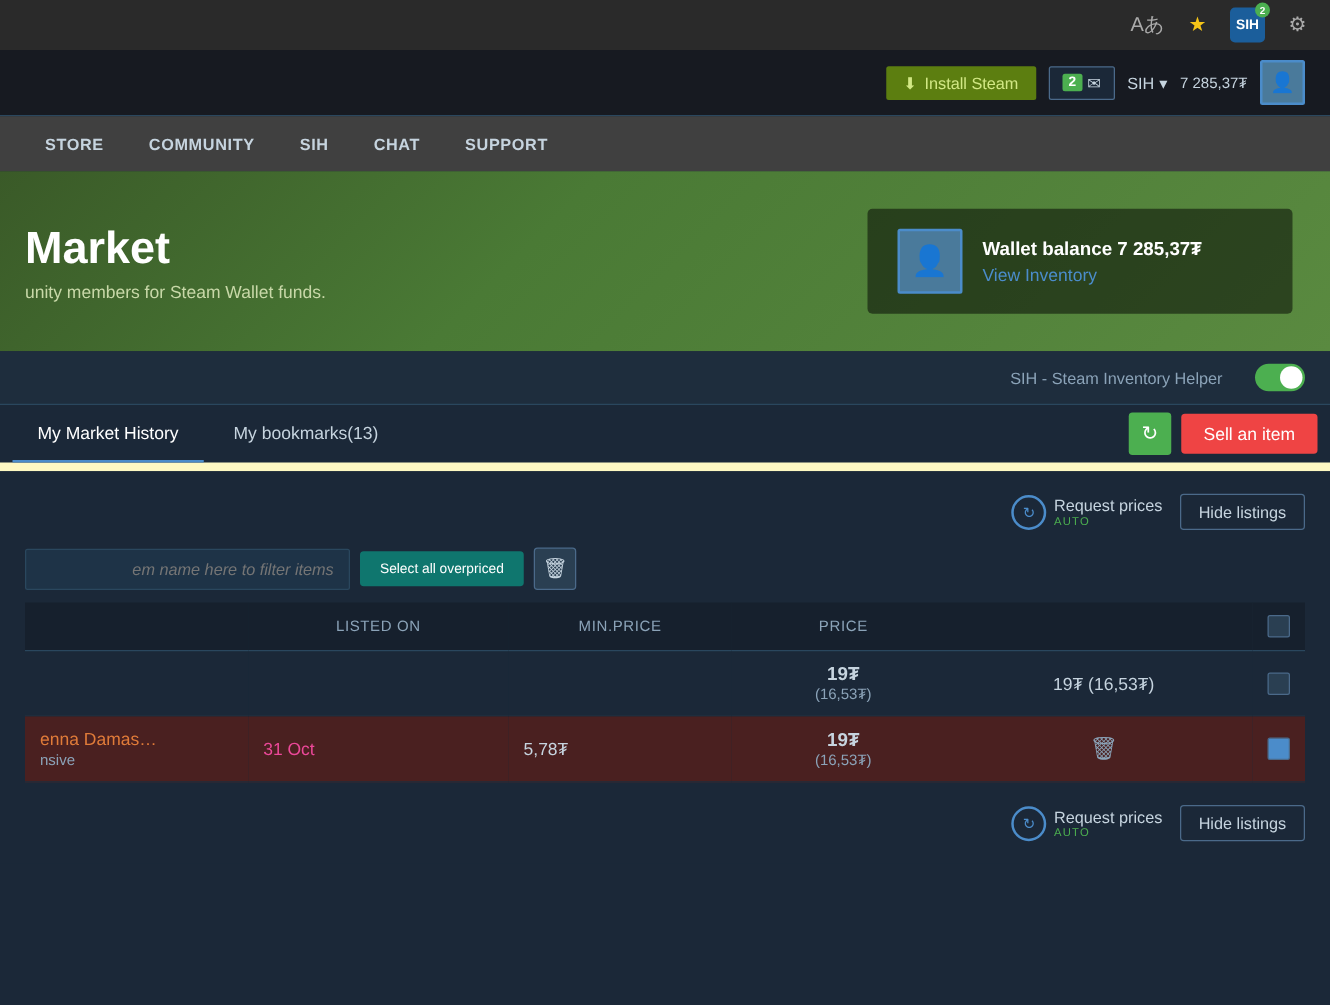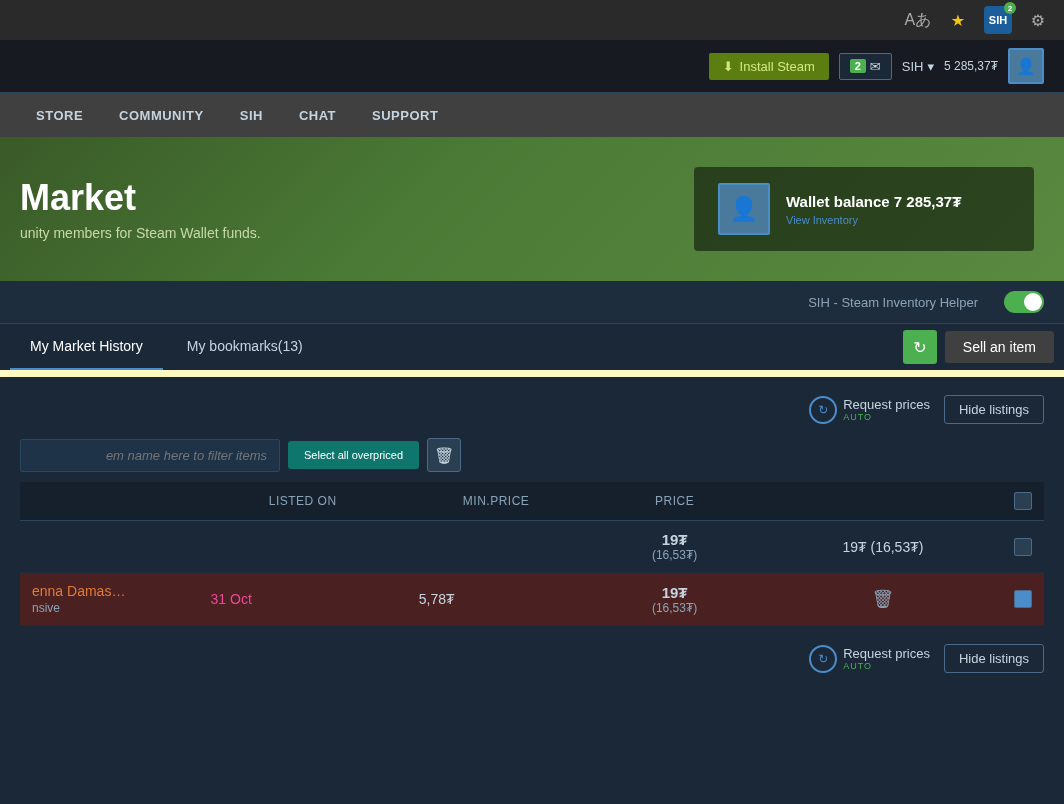--- a/index.html
+++ b/index.html
@@ -185,21 +185,21 @@
       font-size: 24px;
       border: 2px solid #4b8cca;
     }
     .wallet-info .balance-amount {
       color: #ffffff;
       font-size: 15px;
       font-weight: bold;
     }
     .view-inventory-link {
       color: #4b8cca;
-      font-size: 11px;
+      font-size: 14px;
       cursor: pointer;
       text-decoration: none;
       display: block;
       margin-top: 4px;
     }
 
     
     .sih-bar {
       background: #1e2d3d;
       padding: 10px 20px;
@@ -265,21 +265,21 @@
       width: 34px;
       height: 34px;
       border-radius: 3px;
       cursor: pointer;
       font-size: 16px;
       display: flex;
       align-items: center;
       justify-content: center;
     }
     .sell-btn {
-      background: #404040;
+      background: #ef4444;
       border: none;
       color: white;
       padding: 8px 18px;
       font-size: 14px;
       border-radius: 3px;
       cursor: pointer;
     }
 
     
     .listings-area {
@@ -483,21 +483,21 @@
   </button>
   <button class="notification-btn">
     <span class="notif-count">2</span>
     <span>✉</span>
   </button>
   <button class="username-btn">
     <span>SIH</span>
     <span>▾</span>
   </button>
   <div class="wallet-balance">
-    <div>5 285,37₮</div>
+    <div>7 285,37₮</div>
   </div>
   <div class="avatar-img">👤</div>
 </div>
 
 <div class="nav-bar">
   <a class="nav-item">STORE</a>
   <a class="nav-item">COMMUNITY</a>
   <a class="nav-item">SIH</a>
   <a class="nav-item">CHAT</a>
   <a class="nav-item">SUPPORT</a>

